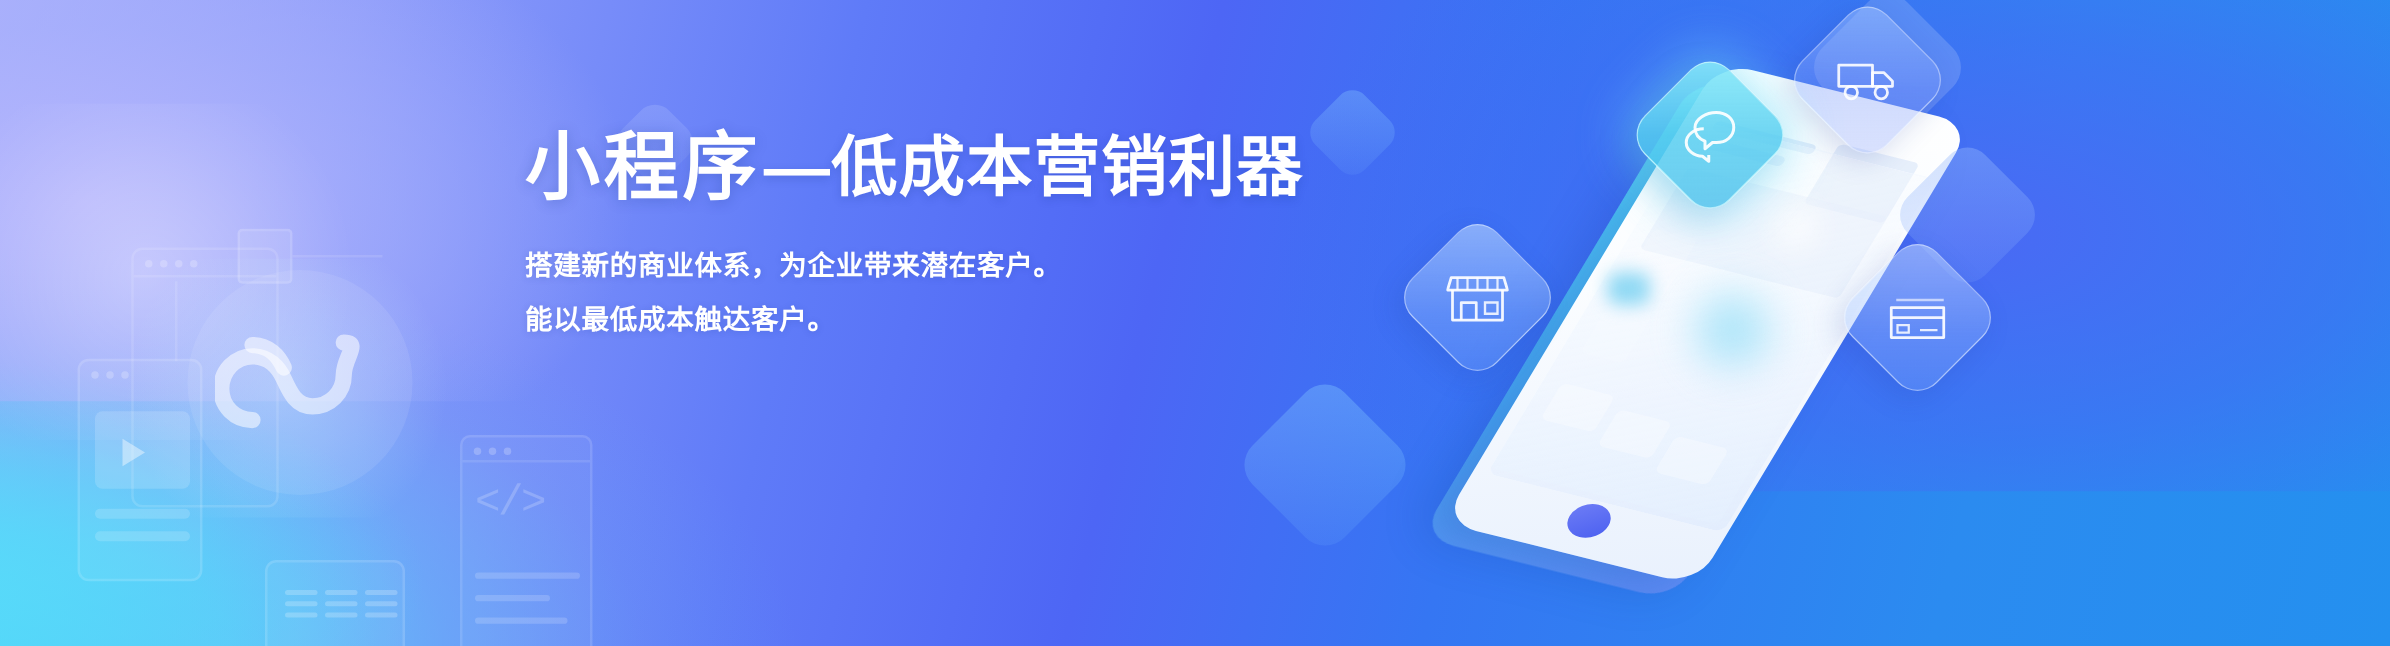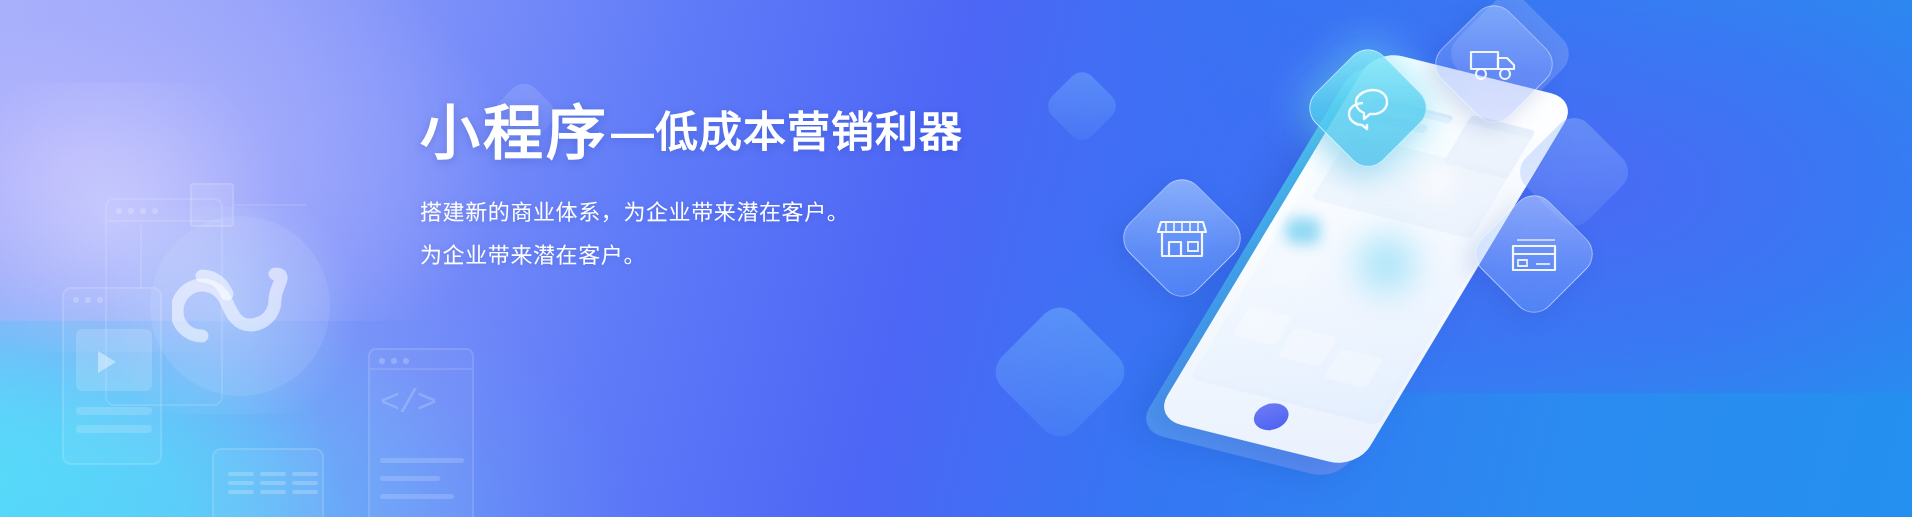--- a/index.html
+++ b/index.html
@@ -128,39 +128,39 @@
     background:rgba(255,255,255,.17); }
 
   
   .diamond{
     position:absolute; border-radius:16px; transform:rotate(45deg);
   }
 
   
   .copy{ position:absolute; left:420px; top:104px; }
   .headline{
-    display:flex; align-items:center; gap:2px;
+    display:flex; align-items:flex-end; gap:2px;
     color:#fff; white-space:nowrap;
   }
   .h-main{
     font-size:60px; font-weight:700; line-height:1;
     letter-spacing:3px;
     text-shadow:0 2px 10px rgba(20,50,140,.25);
   }
   .h-sub{
-    font-size:43px; font-weight:700; line-height:1;
+    font-size:53px; font-weight:700; line-height:1;
     letter-spacing:1px; padding-bottom:3px;
     text-shadow:0 2px 8px rgba(20,50,140,.22);
   }
   .body-copy{
     margin-top:28px; color:#fff; font-size:22px; line-height:1.95;
     letter-spacing:.6px; white-space:nowrap;
     text-shadow:0 1px 6px rgba(20,50,140,.18);
   }
-  .body-copy p{ font-weight:400; }
+  .body-copy p{ font-weight:700; }
 
   
   .illus{ position:absolute; left:1090px; top:0; width:560px; height:517px; }
 
   .phone-wrap{
     position:absolute; left:0; top:0; width:560px; height:517px;
   }
   
   .phone{
     position:absolute; left:178px; top:44px; width:196px; height:430px;
@@ -351,21 +351,21 @@
          background:linear-gradient(135deg,rgba(200,215,255,.22),rgba(180,200,255,.06));"></div>
   </div>
 
   <div class="copy">
     <div class="headline">
       <span class="h-main">小程序</span>
       <span class="h-sub">—低成本营销利器</span>
     </div>
     <div class="body-copy">
       <p>搭建新的商业体系，为企业带来潜在客户。</p>
-      <p>为企业带来潜在客户。</p>
+      <p>能以最低成本触达客户。</p>
     </div>
   </div>
 
   <div class="illus">
 
     <div class="tile-plain-b"></div>
     <div class="tile-plain-c"></div>
     <div class="tile-truck-ghost"></div>
 
     <div class="phone-wrap">

